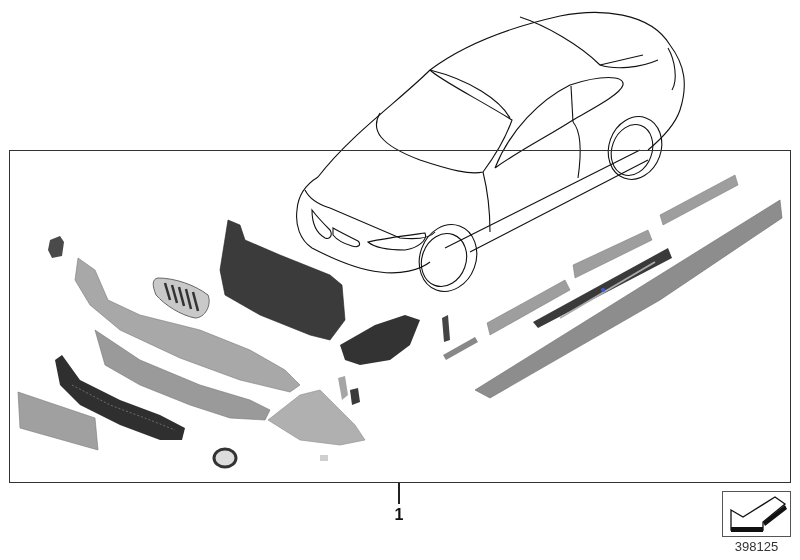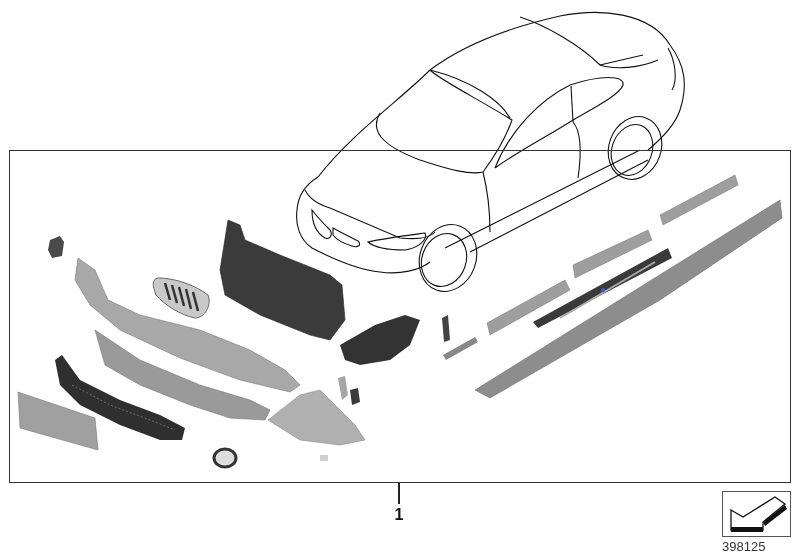--- a/index.html
+++ b/index.html
@@ -2,21 +2,21 @@
 <html><head>
 <meta charset="utf-8">
 <style>
   html,body{margin:0;padding:0;background:#ffffff;}
   body{width:800px;height:560px;position:relative;overflow:hidden;font-family:"Liberation Sans",sans-serif;}
   .frame{position:absolute;left:9px;top:150px;width:782px;height:333px;border:1.5px solid #333;box-sizing:border-box;}
   svg.art{position:absolute;left:0;top:0;}
   .callout-line{position:absolute;left:398px;top:483px;width:1.5px;height:21px;background:#222;}
   .callout-label{position:absolute;left:392px;top:506px;font-weight:bold;font-size:16px;color:#111;width:14px;text-align:center;}
   .icon-box{position:absolute;left:722px;top:491px;width:69px;height:46px;border:1.3px solid #555;box-sizing:border-box;background:#fff;}
-  .ref-number{position:absolute;left:722px;top:539px;width:69px;font-size:13px;color:#333;}
+  .ref-number{position:absolute;left:722px;top:539px;width:69px;text-align:center;font-size:13px;color:#333;}
 </style>
 </head>
 <body>
 
 <svg class="art" width="800" height="560" viewBox="0 0 800 560">
 
   <g fill="none" stroke="#111" stroke-width="1.1">
 
     <path d="M318,177 C350,135 400,100 430,70 C470,40 520,25 560,16 C600,8 650,12 670,45 C685,65 688,85 680,110 C675,125 660,140 648,150"></path>
     <path d="M430,70 C470,80 500,100 510,118"></path>

